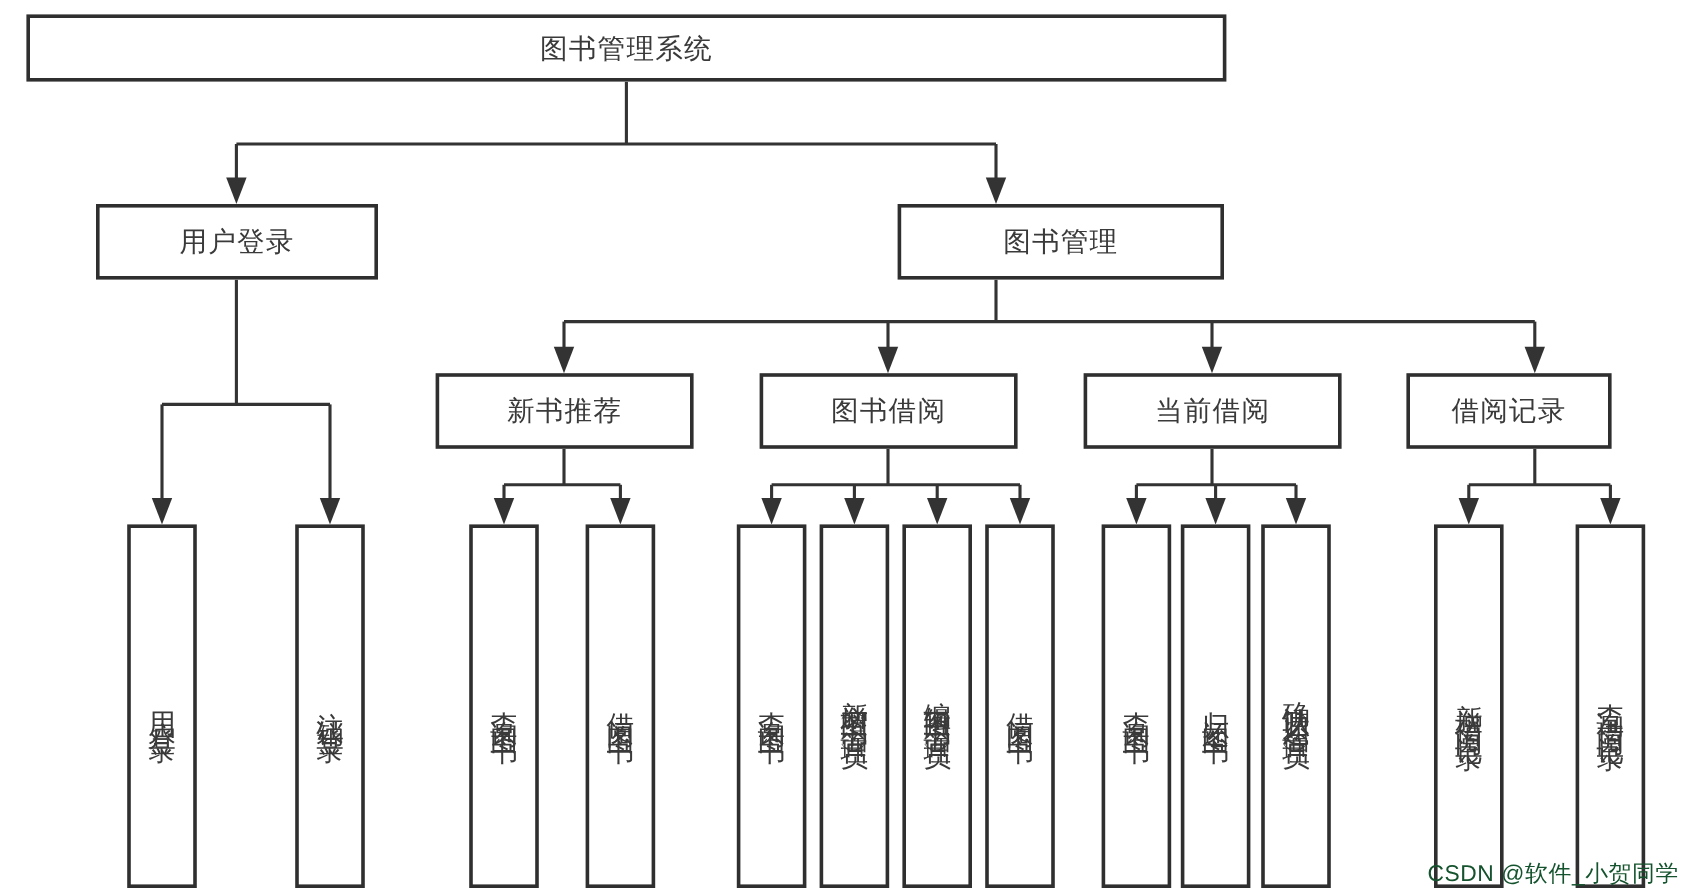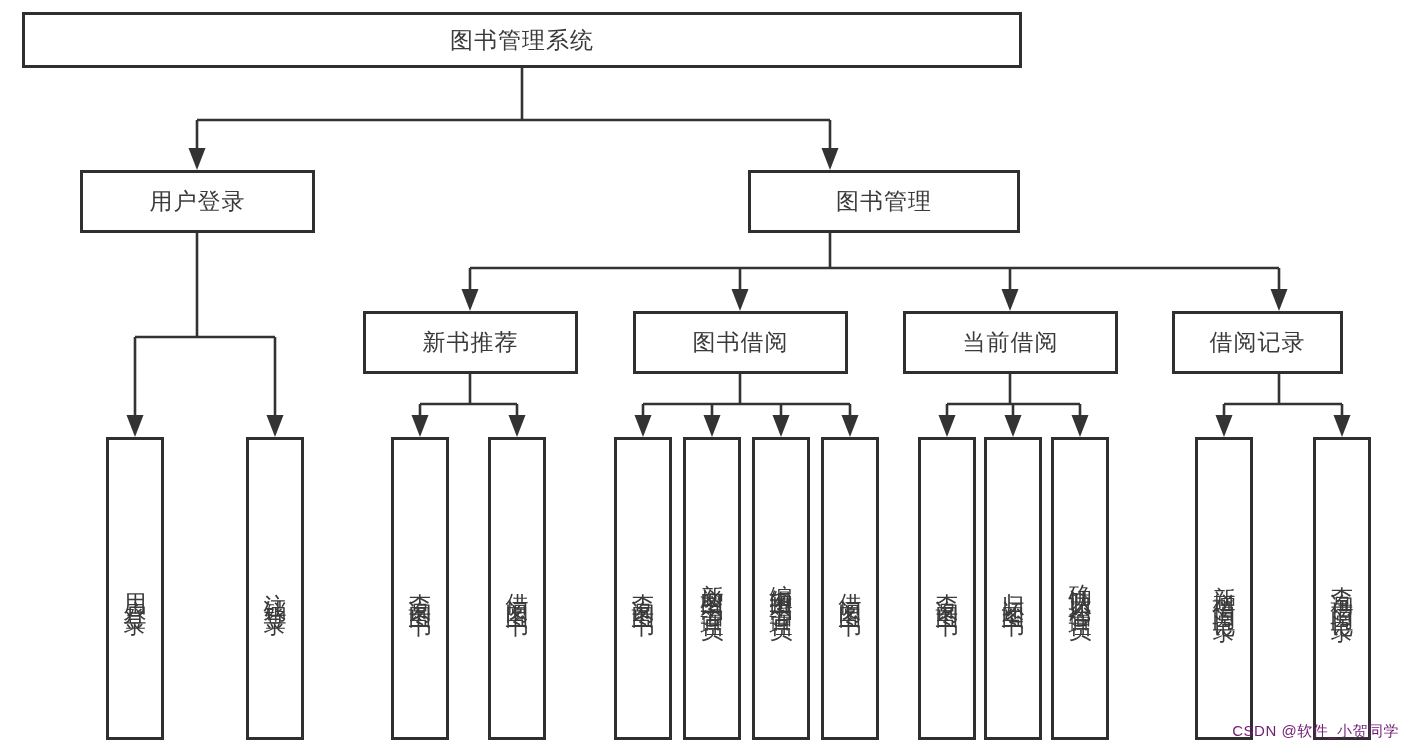--- a/index.html
+++ b/index.html
@@ -55,22 +55,22 @@
     writing-mode: vertical-rl;
     text-orientation: mixed;
     letter-spacing: 7px;
     line-height: 1;
   }
   .vnode.long span { letter-spacing: 5px; }
   .watermark {
     position: absolute;
     right: 6px;
     bottom: 6px;
-    font-size: 15px;
-    color: #701a75;
+    font-size: 19px;
+    color: #14532d;
     z-index: 2;
     letter-spacing: 0.5px;
   }
 </style>
 </head>
 <body>
 
 <div class="canvas">
 
   <svg class="connectors" viewBox="0 0 1405 747" xmlns="http://www.w3.org/2000/svg">

